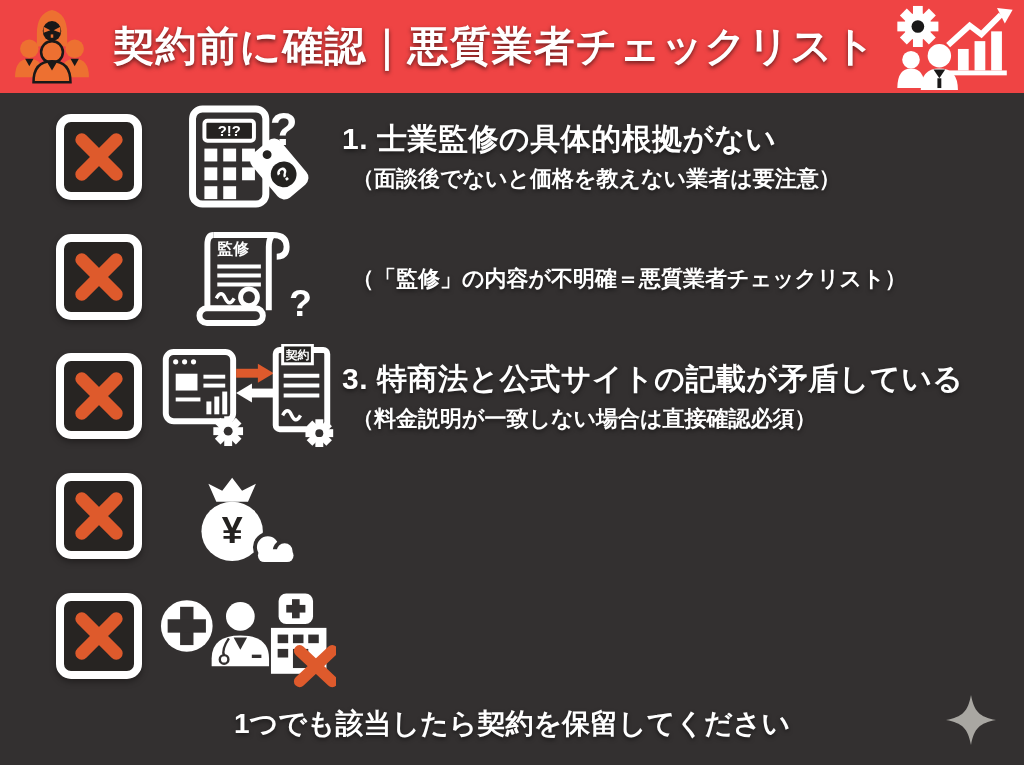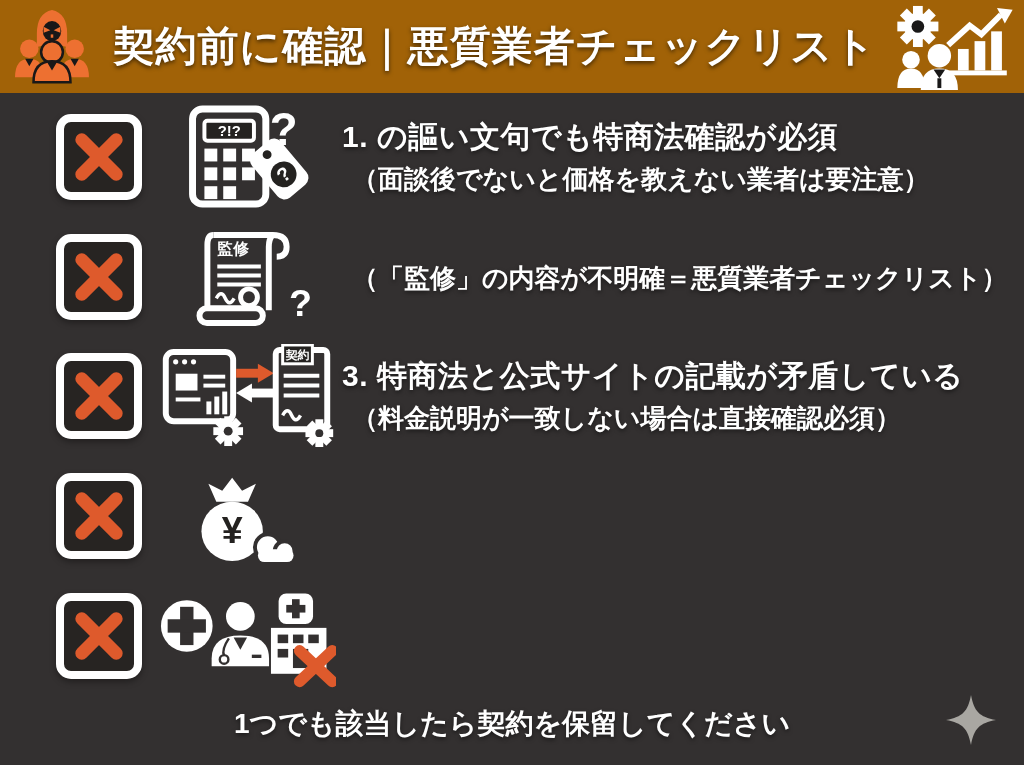--- a/index.html
+++ b/index.html
@@ -5,21 +5,21 @@
   html,body{margin:0;padding:0;background:#1f1e1d;}
   .poster{
     position:relative;width:1024px;height:765px;overflow:hidden;
     background:#333030;
     font-family:"Liberation Sans","DejaVu Sans",sans-serif;
     color:#fff;
   }
   
   .header{
     position:absolute;top:0;left:0;right:0;height:93px;
-    background:#a16207;display:flex;align-items:center;
+    background:#ef4444;display:flex;align-items:center;
   }
   .header-left-icon{width:104px;display:flex;justify-content:center;align-items:center;}
   .header-title{
     flex:1;text-align:center;font-size:41px;font-weight:800;letter-spacing:1px;
     color:#fff;text-shadow:0 2px 4px rgba(0,0,0,.6);white-space:nowrap;margin:0;
   }
   .header-right-icons{width:138px;display:flex;justify-content:center;align-items:center;}
   
   .rows{
     position:absolute;top:93px;left:0;right:0;height:607px;
@@ -37,21 +37,21 @@
     width:176px;height:104px;flex:0 0 auto;margin-left:18px;
     display:flex;align-items:center;justify-content:center;
   }
   .item-text{margin-left:6px;}
   .item-title{
     margin:0;font-size:30px;font-weight:800;letter-spacing:.5px;
     text-shadow:0 2px 4px rgba(0,0,0,.5);white-space:nowrap;
   }
   .item-title .num{margin-right:9px;}
   .item-note{
-    margin:4px 0 0 10px;font-size:26px;font-weight:800;letter-spacing:0;
+    margin:4px 0 0 10px;font-size:22px;font-weight:800;letter-spacing:0;
     text-shadow:0 2px 4px rgba(0,0,0,.5);white-space:nowrap;
   }
   
   .footer{position:absolute;left:0;right:0;bottom:0;height:65px;}
   .footer-message{
     position:absolute;left:0;right:0;bottom:14px;margin:8px;text-align:center;
     font-size:28px;font-weight:800;text-shadow:0 2px 4px rgba(0,0,0,.5);
   }
   .sparkle{position:absolute;right:28px;bottom:16px;}
   svg text{font-family:"Liberation Sans","DejaVu Sans",sans-serif;}
@@ -137,21 +137,21 @@
           <text x="116" y="40" font-size="46" font-weight="bold" fill="#fff" text-anchor="middle">?</text>
           <g transform="translate(116,70) rotate(-40)">
             <rect x="-19" y="-36" width="38" height="58" rx="9" fill="#fff"></rect>
             <circle cx="0" cy="-26" r="4.5" fill="#242220"></circle>
             <circle cx="0" cy="0" r="13" fill="#242220"></circle>
             <text x="0" y="7" font-size="20" font-weight="bold" fill="#fff" text-anchor="middle">?</text>
           </g>
         </svg>
       </div>
       <div class="item-text">
-        <p class="item-title"><span class="num">1.</span><span>の謳い文句でも特商法確認が必須</span></p>
+        <p class="item-title"><span class="num">1.</span><span>士業監修の具体的根拠がない</span></p>
         <p class="item-note">（面談後でないと価格を教えない業者は要注意）</p>
       </div>
     </section>
 
     <section class="row">
       <div class="checkbox">
         <svg width="62" height="62" viewBox="0 0 72 72">
           <path d="M16 16 L56 56 M56 16 L16 56" stroke="#de5a2c" stroke-width="15" stroke-linecap="round"></path>
         </svg>
       </div>

